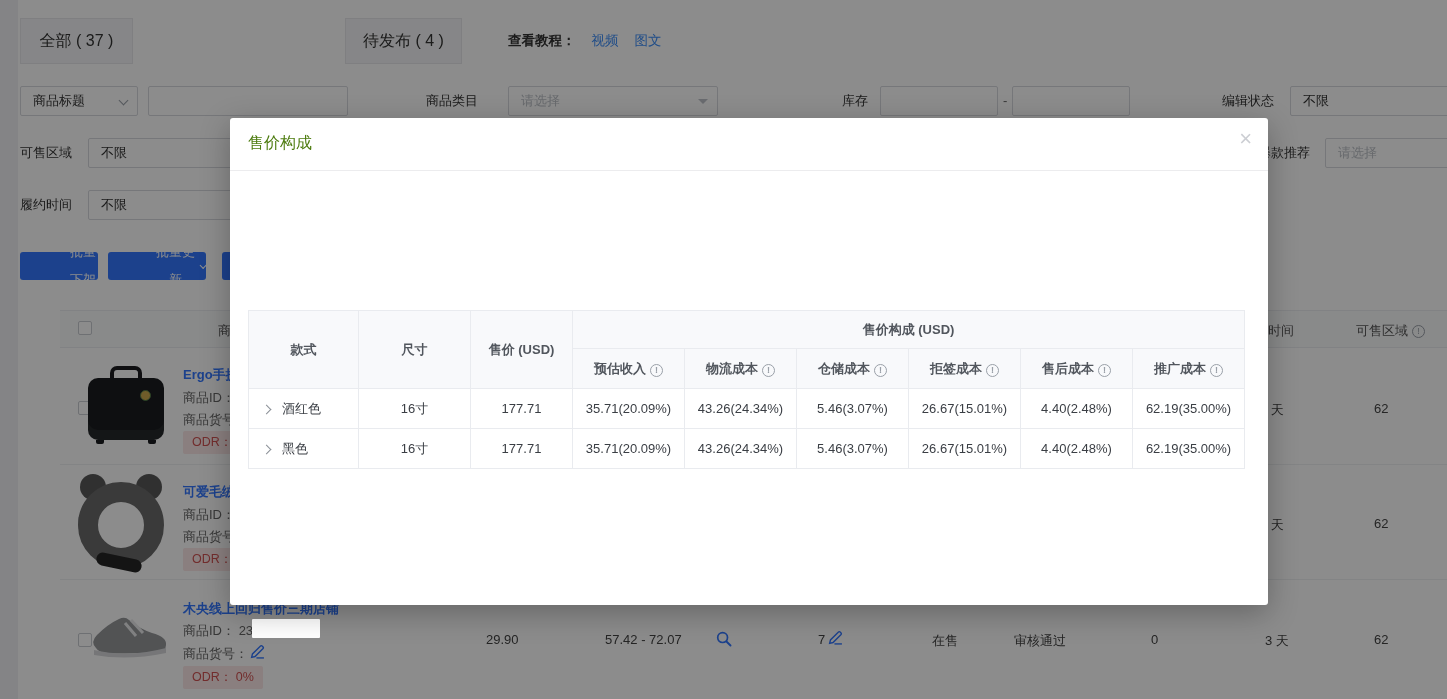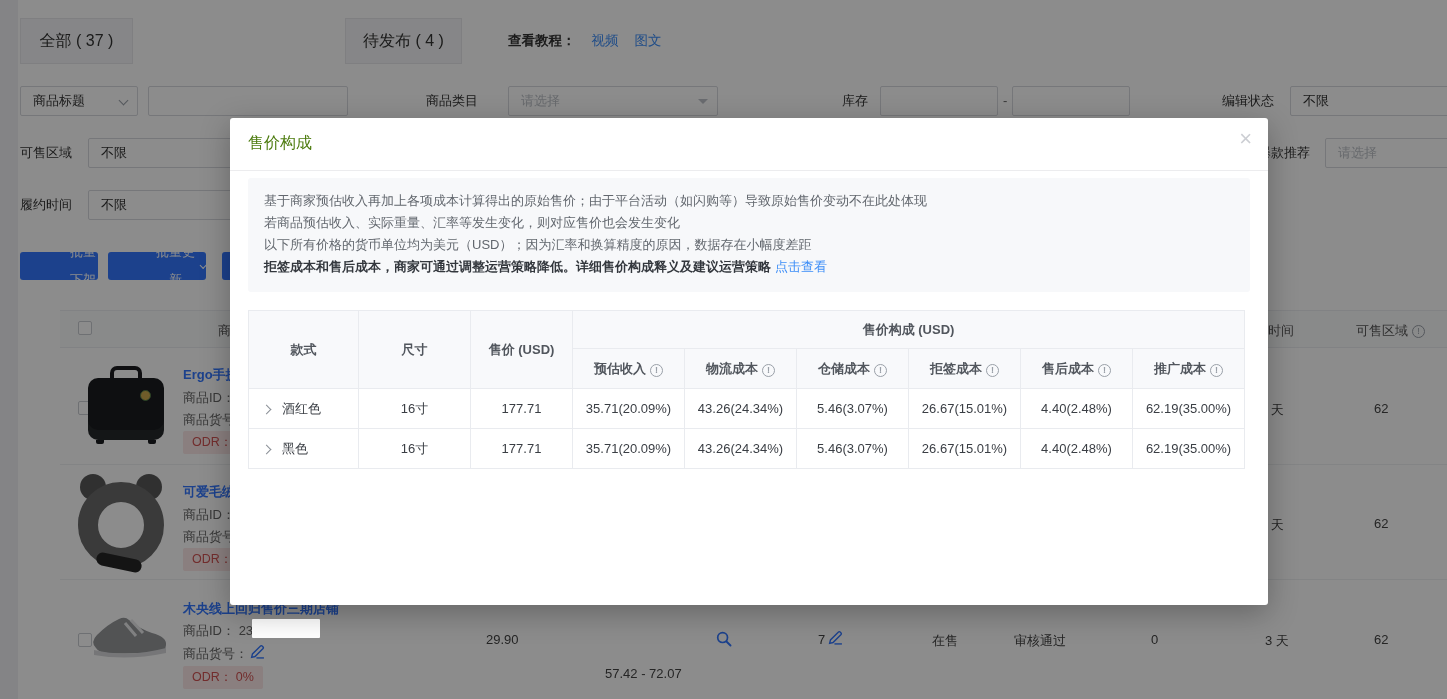--- a/index.html
+++ b/index.html
@@ -235,21 +235,21 @@
     <span class="p-title" style="left:183px; top:600px;">木央线上回归售价三期店铺</span>
     <span class="p-line" style="left:183px; top:622px;"><span>商品ID：</span>&nbsp;<span>237</span></span>
     <span class="p-line" style="left:183px; top:645px;">商品货号：</span>
     <svg class="abs" style="left:250px; top:644px;" width="15" height="15" viewBox="0 0 14 14">
       <path d="M1.5 12.5 L2.3 9.3 L9.8 1.8 Q10.4 1.2 11.2 1.8 L12.2 2.8 Q12.8 3.5 12.2 4.2 L4.7 11.7 Z" fill="none" stroke="#3377ff" stroke-width="1.3"></path>
       <line x1="6" y1="13" x2="13" y2="13" stroke="#3377ff" stroke-width="1.3"></line>
     </svg>
     <span class="odr" style="left:183px; top:666px;">ODR： 0%</span>
 
     <span class="cell-val" style="left:486px; top:632px;">29.90</span>
-    <span class="cell-val" style="left:605px; top:632px;margin-top:34px;">57.42 - 72.07</span>
+    <span class="cell-val" style="left:605px; top:632px;">57.42 - 72.07</span>
     <svg class="abs" style="left:716px; top:631px;" width="16" height="16" viewBox="0 0 15 15">
       <circle cx="6.2" cy="6.2" r="4.6" fill="none" stroke="#3377ff" stroke-width="1.6"></circle>
       <line x1="9.8" y1="9.8" x2="13.6" y2="13.6" stroke="#3377ff" stroke-width="1.8" stroke-linecap="round"></line>
     </svg>
     <span class="cell-val" style="left:818px; top:632px;">7</span>
     <svg class="abs" style="left:828px; top:630px;" width="15" height="15" viewBox="0 0 14 14">
       <path d="M1.5 12.5 L2.3 9.3 L9.8 1.8 Q10.4 1.2 11.2 1.8 L12.2 2.8 Q12.8 3.5 12.2 4.2 L4.7 11.7 Z" fill="none" stroke="#3377ff" stroke-width="1.3"></path>
       <line x1="6" y1="13" x2="13" y2="13" stroke="#3377ff" stroke-width="1.3"></line>
     </svg>
     <span class="cell-val" style="left:932px; top:632px;">在售</span>
@@ -260,26 +260,20 @@
   </div>
 
   <div class="mask"></div>
   <div class="censor"></div>
 
   <div class="modal">
     <div class="m-title">售价构成</div>
     <button class="m-close">×</button>
     <div class="m-divider"></div>
 
-    <div class="m-notice">
-      <div>基于商家预估收入再加上各项成本计算得出的原始售价；由于平台活动（如闪购等）导致原始售价变动不在此处体现</div>
-      <div>若商品预估收入、实际重量、汇率等发生变化，则对应售价也会发生变化</div>
-      <div>以下所有价格的货币单位均为美元（USD）；因为汇率和换算精度的原因，数据存在小幅度差距</div>
-      <div><span class="bold">拒签成本和售后成本，商家可通过调整运营策略降低。详细售价构成释义及建议运营策略</span><span class="n-link">点击查看</span></div>
-    </div>
 
     <div class="m-table">
       <table class="price">
         <colgroup>
           <col style="width:110px">
             <col style="width:112px">
             <col style="width:102px">
           <col style="width:112px">
             <col style="width:112px">
             <col style="width:112px">

